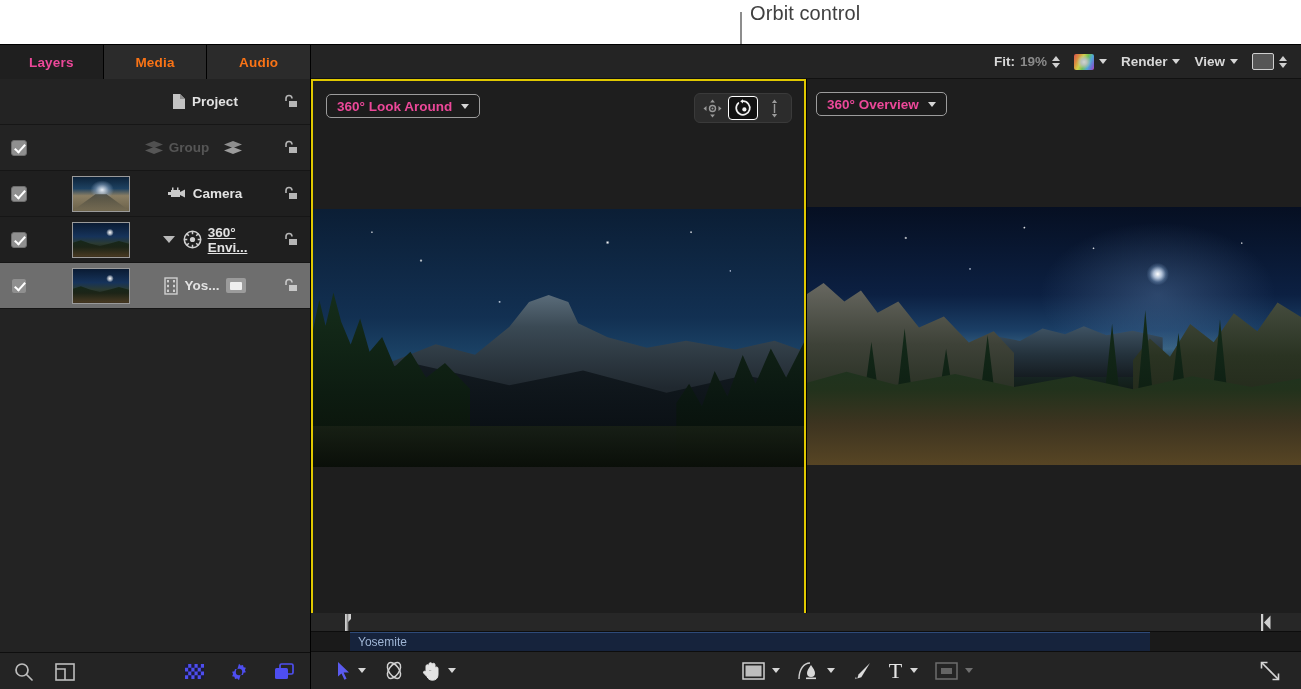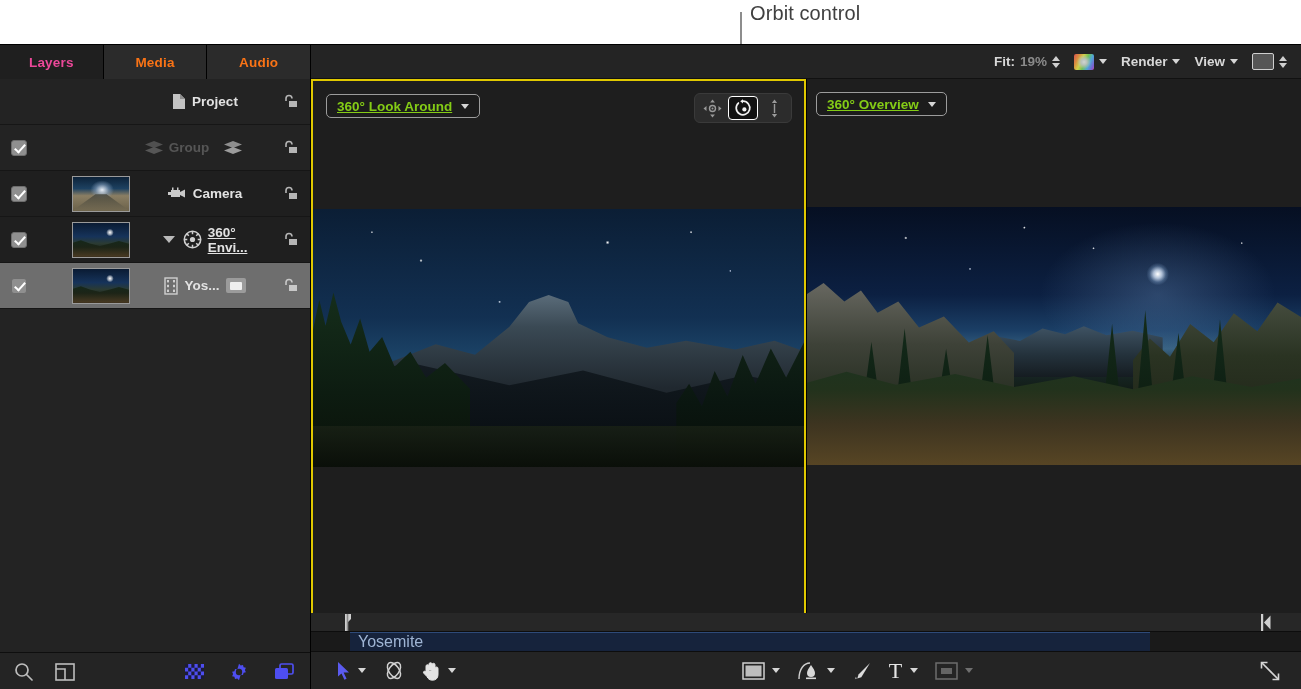--- a/index.html
+++ b/index.html
@@ -230,21 +230,21 @@
     position:absolute; left:0; right:0; bottom:0; height:42%;
     background: linear-gradient(180deg,#1d3320 0%, #22321c 30%, #3d3420 62%, #574524 100%);
     clip-path: polygon(0 24%, 8% 14%, 18% 26%, 30% 16%, 42% 28%, 54% 18%, 66% 30%, 78% 18%, 90% 28%, 100% 20%, 100% 100%, 0 100%);
   }
 
   
   .pill {
     display:inline-flex; align-items:center; gap:9px;
     height:24px; padding:0 10px; border-radius:5px;
     border:1px solid #9c9c9c; background:#1c1c1c;
-    font-size:13.5px; color:#84cc16; font-weight:bold; white-space:nowrap;text-decoration:underline;
+    font-size:13.5px; color:#ec4899; font-weight:bold; white-space:nowrap;
   }
   .ov-left { position:absolute; left:13px; top:13px; }
   .ov-right { position:absolute; left:9px; top:13px; }
   .nav-group {
     position:absolute; right:12px; top:12px;
     display:flex; align-items:center; gap:1px;
     background:#2c2c2c; border-radius:6px; padding:2px;
     border:1px solid #3a3a3a;
   }
   .navbtn {
@@ -255,21 +255,21 @@
   .navbtn.active { background:#121212; border:1.5px solid #ffffff; }
 
   
   .timeline { position:absolute; left:0; right:0; bottom:38px; height:38px; background:#1b1b1b; }
   .tl-ruler { position:absolute; left:0; right:0; top:0; height:19px; background:#272727; border-bottom:1px solid #0d0d0d; }
   .tl-track { position:absolute; left:0; right:0; top:19px; height:19px; background:#1a1a1a; }
   .tl-clip {
     position:absolute; left:39px; right:151px; top:0; bottom:0;
     background:#16233c; border-top:1px solid #2e4a78;
     display:flex; align-items:center; padding-left:8px;
-    font-size:16px; color:#9fb5d4;
+    font-size:12px; color:#9fb5d4;
   }
   .playhead { position:absolute; left:31px; top:1px; width:12px; height:17px; }
   .outmark { position:absolute; right:30px; top:1px; width:10px; height:17px; }
 
   
   .toolbar-bottom {
     position:absolute; left:0; right:0; bottom:0; height:38px;
     background:#242424; border-top:1px solid #0d0d0d;
     display:flex; align-items:center;
   }

